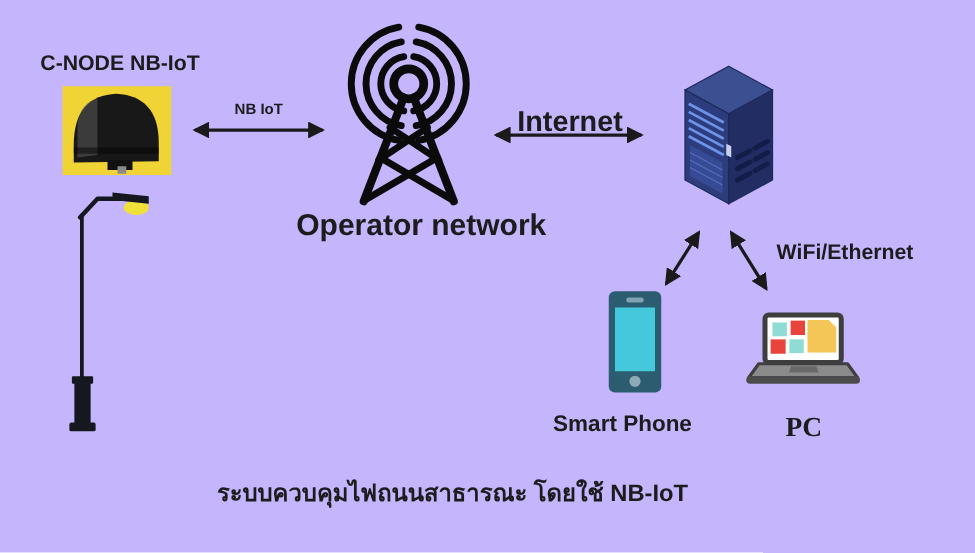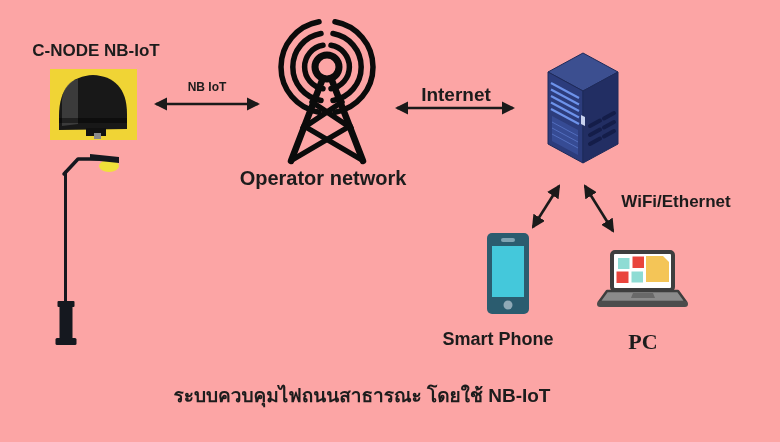--- a/index.html
+++ b/index.html
@@ -1,17 +1,17 @@
 <!DOCTYPE html>
 <html><head>
 <meta charset="utf-8">
 <style>
   html,body{margin:0;padding:0;background:#fff;}
   #canvas{
-    position:relative;width:780px;height:442px;background:#fca5a5;
+    position:relative;width:780px;height:442px;background:#c4b5fd;
     font-family:"Liberation Sans","DejaVu Sans",sans-serif;overflow:hidden;
   }
   #diagram-svg{position:absolute;left:0;top:0;}
   .lbl{
     position:absolute;color:#1c1c1c;font-weight:700;line-height:1.15;
     white-space:nowrap;
   }
   .center{text-align:center;}
 </style>
 </head>
@@ -113,23 +113,23 @@
       <line x1="397" y1="108" x2="513" y2="108" marker-start="url(#ah)" marker-end="url(#ah)"></line>
       <line x1="559" y1="186" x2="533" y2="227" marker-start="url(#ah)" marker-end="url(#ah)"></line>
       <line x1="585" y1="186" x2="613" y2="231" marker-start="url(#ah)" marker-end="url(#ah)"></line>
     </g>
   </svg>
 
   <div class="lbl center" style="left:21px;top:41px;width:150px;font-size:17px;">C-NODE NB-IoT</div>
 
   <div class="lbl center" style="left:152px;top:81px;width:110px;font-size:12px;">NB IoT</div>
 
-  <div class="lbl center" style="left:237px;top:167px;width:172px;font-size:20px;">Operator network</div>
+  <div class="lbl center" style="left:237px;top:167px;width:172px;font-size:24px;">Operator network</div>
 
-  <div class="lbl center" style="left:395px;top:84px;width:122px;font-size:19px;">Internet</div>
+  <div class="lbl center" style="left:395px;top:84px;width:122px;font-size:23px;">Internet</div>
 
   <div class="lbl center" style="left:610px;top:192px;width:132px;font-size:17px;">WiFi/Ethernet</div>
 
   <div class="lbl center" style="left:437px;top:329px;width:122px;font-size:18px;">Smart Phone</div>
 
   <div class="lbl center" style="left:612px;top:329px;width:62px;font-size:22px;font-family:Liberation Serif, serif;">PC</div>
 
   <div class="lbl center" style="left:82px;top:385px;width:560px;font-size:19px;">ระบบควบคุมไฟถนนสาธารณะ โดยใช้ NB-IoT</div>
 
 </div>

